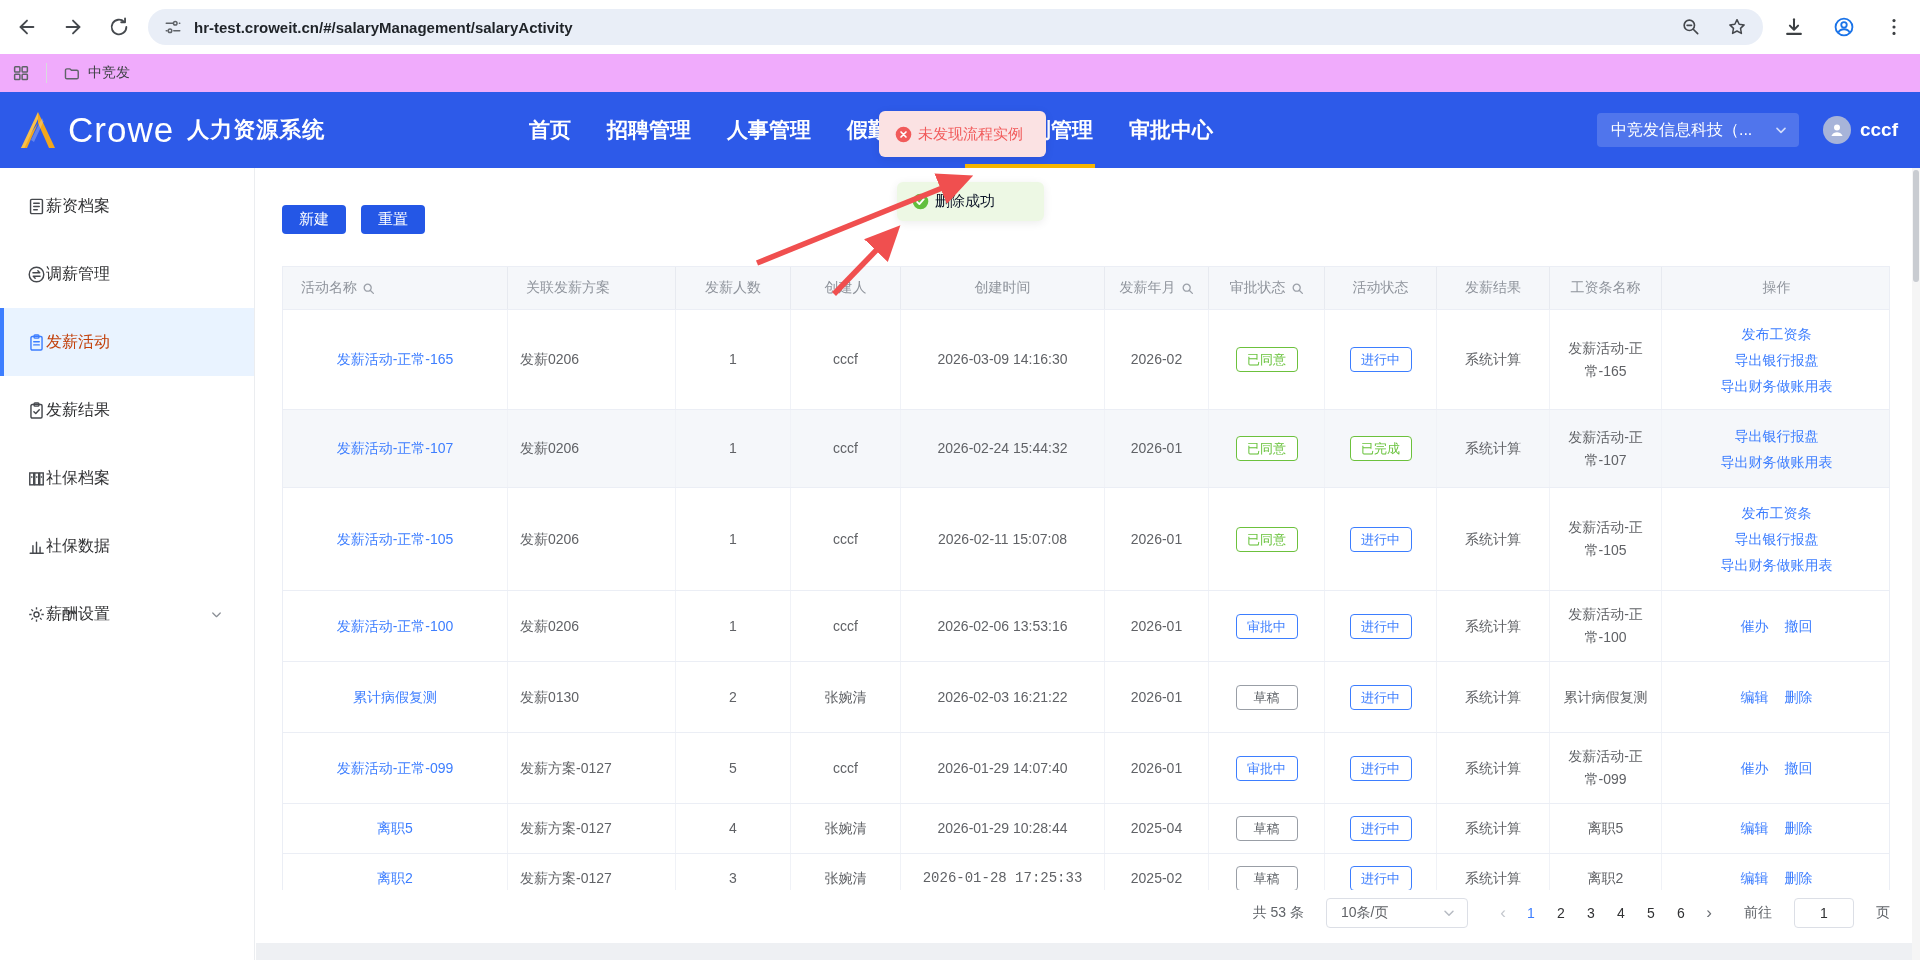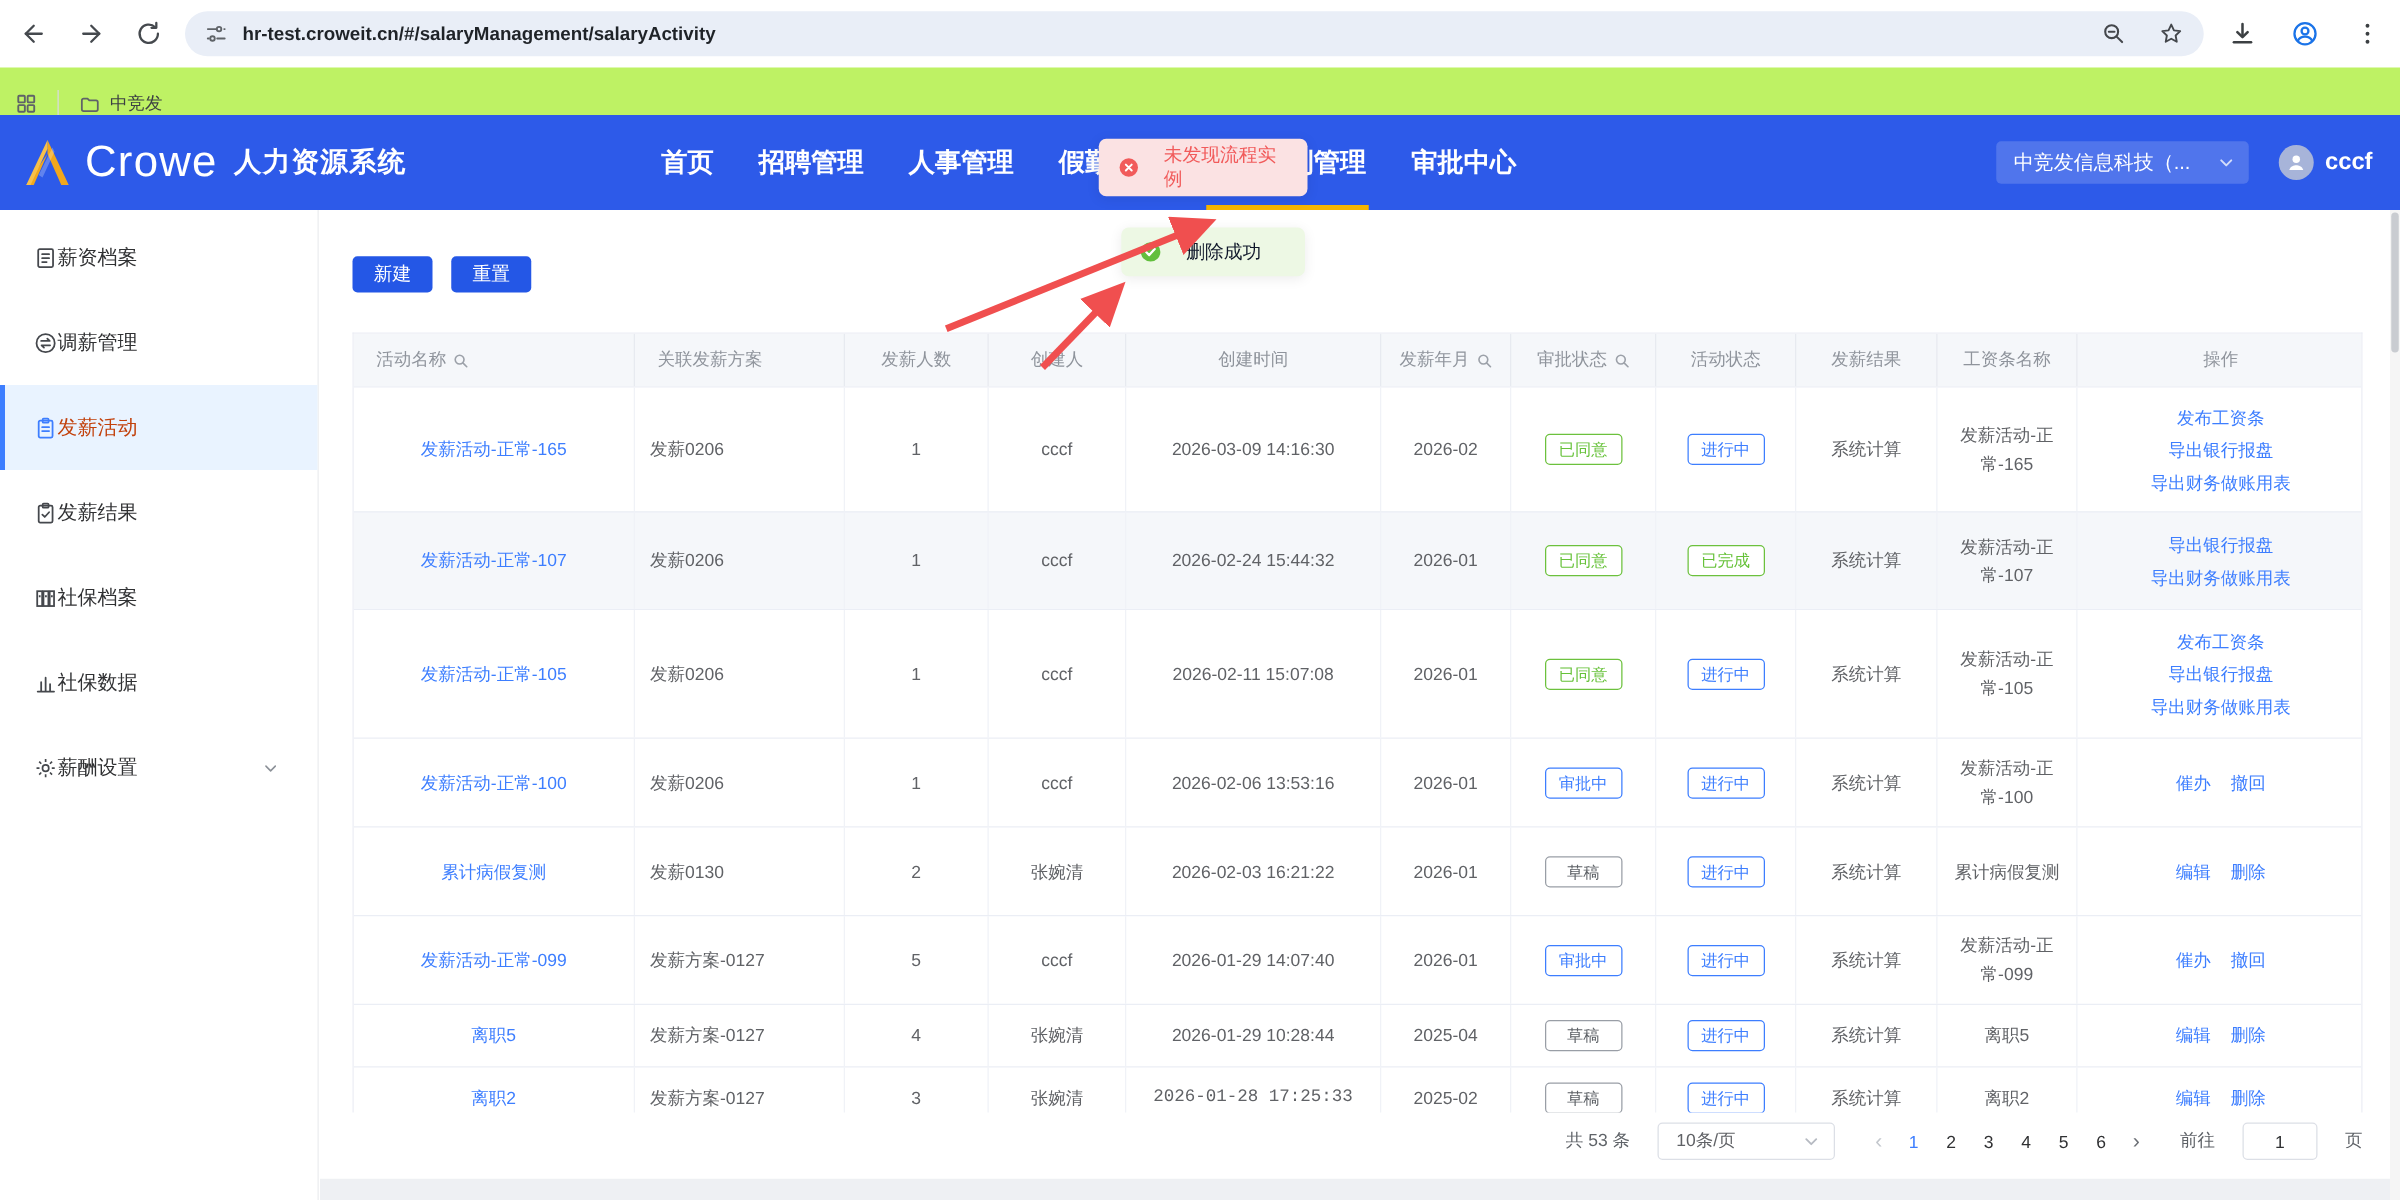--- a/index.html
+++ b/index.html
@@ -19,22 +19,22 @@
               display:flex; align-items:center; padding:0 16px;font-weight:bold; }
   .tune { width:18px; height:18px; color:#5f6368; }
   .url-text { margin-left:12px; font-size:15px; color:#1f2328; }
   .pill-right { margin-left:auto; display:flex; align-items:center; gap:26px; color:#44474c; }
   .pill-right .cicon { width:20px; height:20px; }
   .chrome-right { display:flex; align-items:center; gap:28px; margin-left:20px; color:#3c4043; }
   .chrome-right .cicon { width:22px; height:22px; }
   .profile-ic { color:#1a73e8; }
 
   
-  .bookmarks { position:absolute; left:0; top:54px; width:1920px; height:38px; background:#bef264;
-               display:flex; align-items:flex-end; padding-left:12px; }
+  .bookmarks { position:absolute; left:0; top:54px; width:1920px; height:38px; background:#f0abfc;
+               display:flex; align-items:center; padding-left:12px; }
   .apps-ic { width:18px; height:18px; color:#5f6368; }
   .bm-divider { width:1px; height:20px; background:#d8dadd; margin:0 16px; }
   .bookmark { display:flex; align-items:center; gap:8px; font-size:14px; color:#3c4043; }
   .folder-ic { width:17px; height:17px; color:#5f6368; }
 
   
   .appbar { position:absolute; left:0; top:92px; width:1920px; height:76px; background:#2d5ae9; }
   .brand { position:absolute; left:18px; top:0; height:100%; display:flex; align-items:center; }
   .brand-tri { width:40px; height:38px; }
   .brand-name { margin-left:10px; color:#fff; font-size:35px; letter-spacing:1px; }
@@ -48,21 +48,21 @@
   .company-select { width:202px; height:34px; background:rgba(255,255,255,.17); border-radius:4px;
                     display:flex; align-items:center; padding:0 10px 0 14px; color:#fff; font-size:16px; }
   .company-label { flex:1; overflow:hidden; white-space:nowrap; }
   .select-caret { width:16px; height:16px; color:rgba(255,255,255,.75); }
   .avatar { width:28px; height:28px; border-radius:50%; background:#a7b4d9; margin-left:24px;
             display:flex; align-items:center; justify-content:center; }
   .avatar svg { width:18px; height:18px; color:#fff; }
   .username { margin-left:9px; color:#fff; font-size:19px; font-weight:bold; }
 
   
-  .toast { position:absolute; display:flex; align-items:center; gap:20px; border-radius:6px;
+  .toast { position:absolute; display:flex; align-items:center; gap:6px; border-radius:6px;
            font-size:15px; z-index:50; box-shadow:0 2px 10px rgba(0,0,0,.08); }
   .toast .ticon { width:17px; height:17px; }
   .toast-error { left:879px; top:111px; width:167px; height:46px; padding:0 16px;
                  background:#fbe2e3; color:#f15b5b; }
   .toast-success { left:897px; top:182px; width:147px; height:39px; padding:0 15px;
                    background:#edf8e4; color:#0f172a; }
   .anno-arrows { position:absolute; left:0; top:0; z-index:60; pointer-events:none; }
 
   
   .sidebar { position:absolute; left:0; top:168px; width:255px; height:792px; background:#fff;

